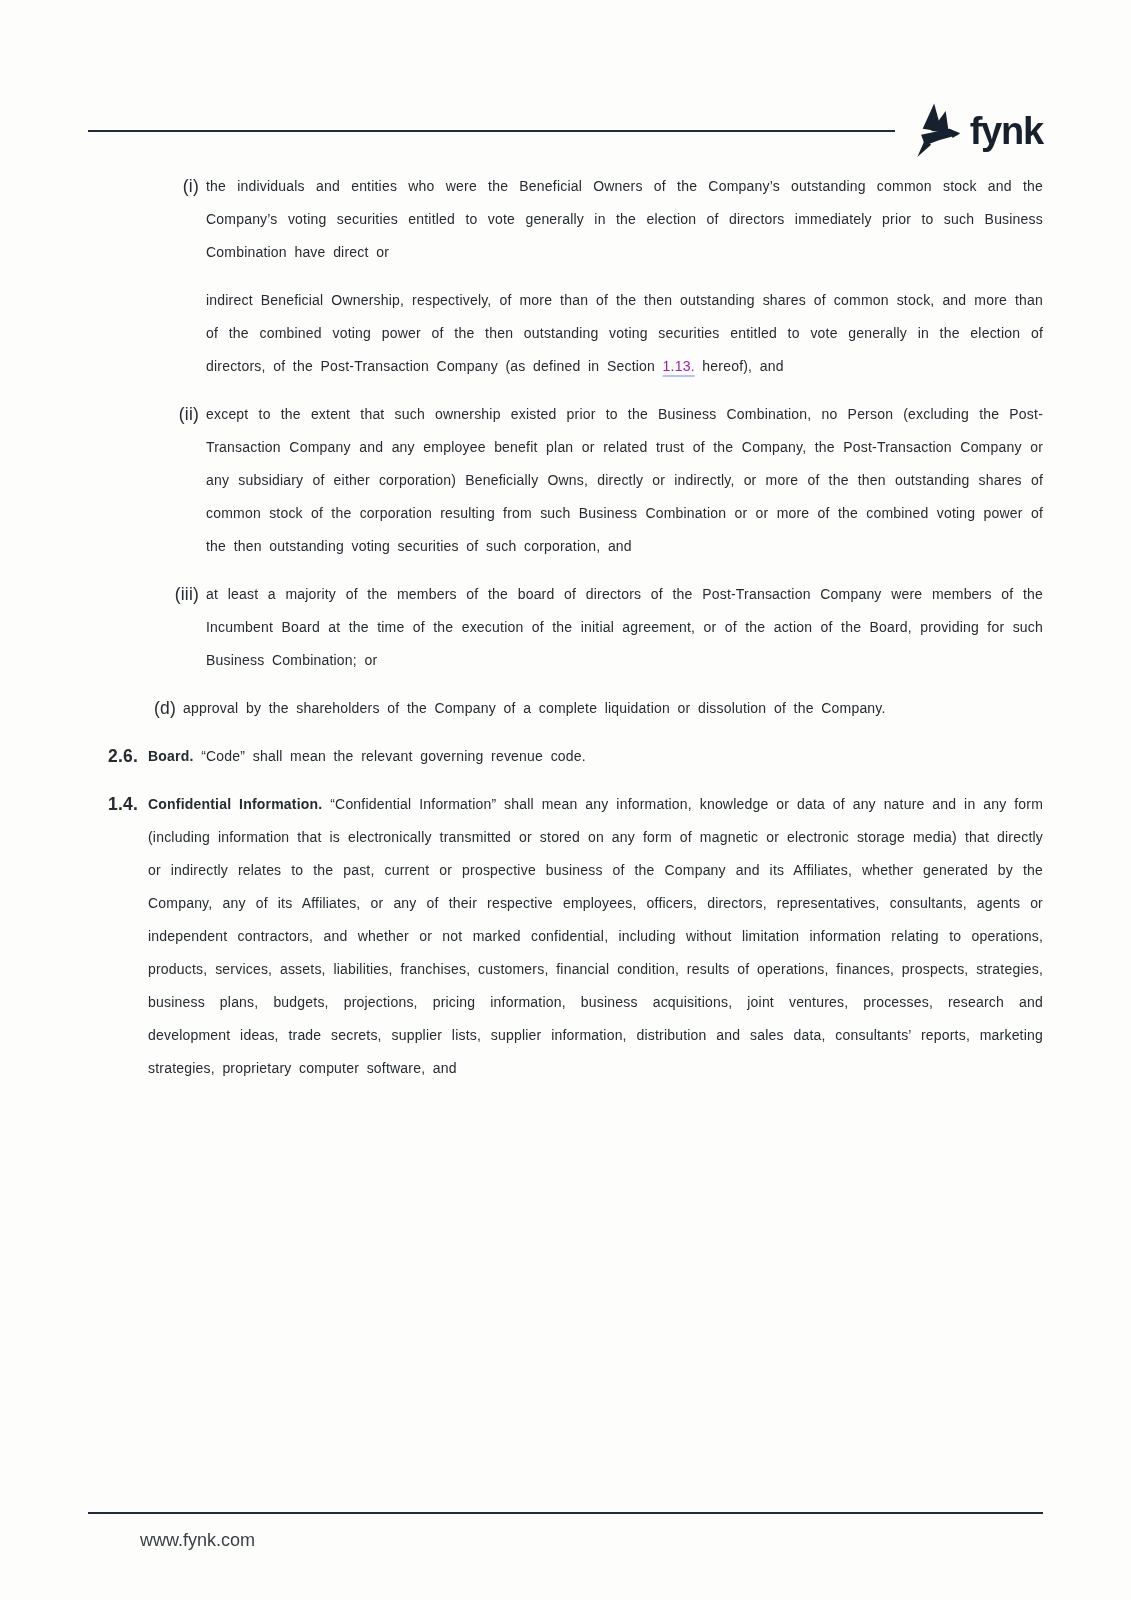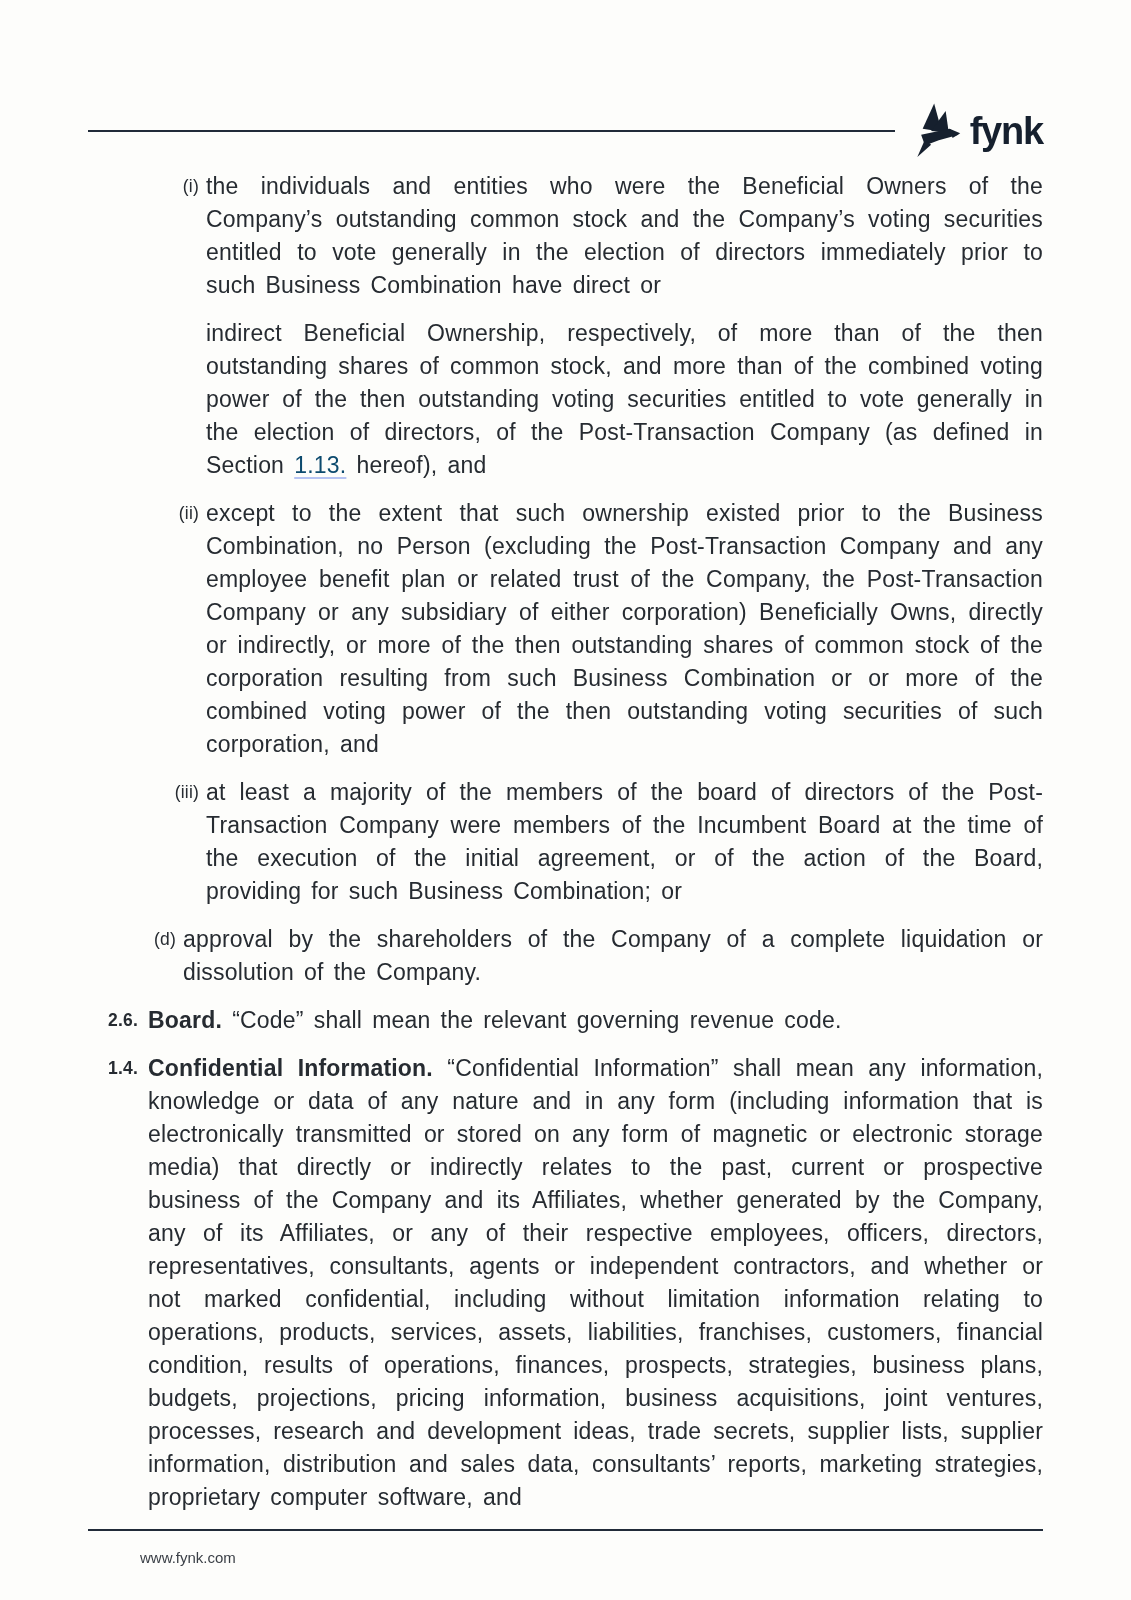--- a/index.html
+++ b/index.html
@@ -20,31 +20,31 @@
   .logo svg { display:block; }
   .logo-text { font-size:38px; font-weight:800; color:#16202e; letter-spacing:-1.2px; line-height:1; }
 
   
   .doc { margin-top:8px; flex:0 1 auto; }
   .para { display:flex; margin-bottom:15px; }
   .marker { flex:0 0 118px; text-align:right; padding-right:7px; box-sizing:border-box;
             font-size:17.5px; line-height:33px; letter-spacing:0.2px; }
   .para.level-d .marker { flex-basis:95px; }
   .para.section .marker { flex-basis:60px; font-weight:700; padding-right:10px; }
-  .ptext { flex:1 1 auto; text-align:justify; font-size:23px; line-height:33px;
+  .ptext { flex:1 1 auto; text-align:justify; font-size:14px; line-height:33px;
            letter-spacing:0.2px; word-spacing:3.5px; }
   .term { font-weight:700; }
-  .sec-link { color:#0c4a6e; cursor:pointer; text-decoration:underline;
+  .sec-link { color:#a21caf; cursor:pointer; text-decoration:underline;
               text-decoration-color:#b5c3f2; text-decoration-thickness:2px;
               text-underline-offset:4px; }
 
   
   .footer { margin-top:auto; flex:0 0 auto; padding-bottom:46px; }
   .footer-rule { height:2px; background:#212b39; }
-  .footer-links { padding:13px 0 0 52px; font-size:15px; line-height:27px; color:#3a3f46; }
+  .footer-links { padding:13px 0 0 52px; font-size:18px; line-height:27px; color:#3a3f46; }
 </style>
 </head>
 <body>
 
 <div class="page">
 
   <div class="header">
     <div class="header-rule"></div>
     <div class="logo">
       <span>

